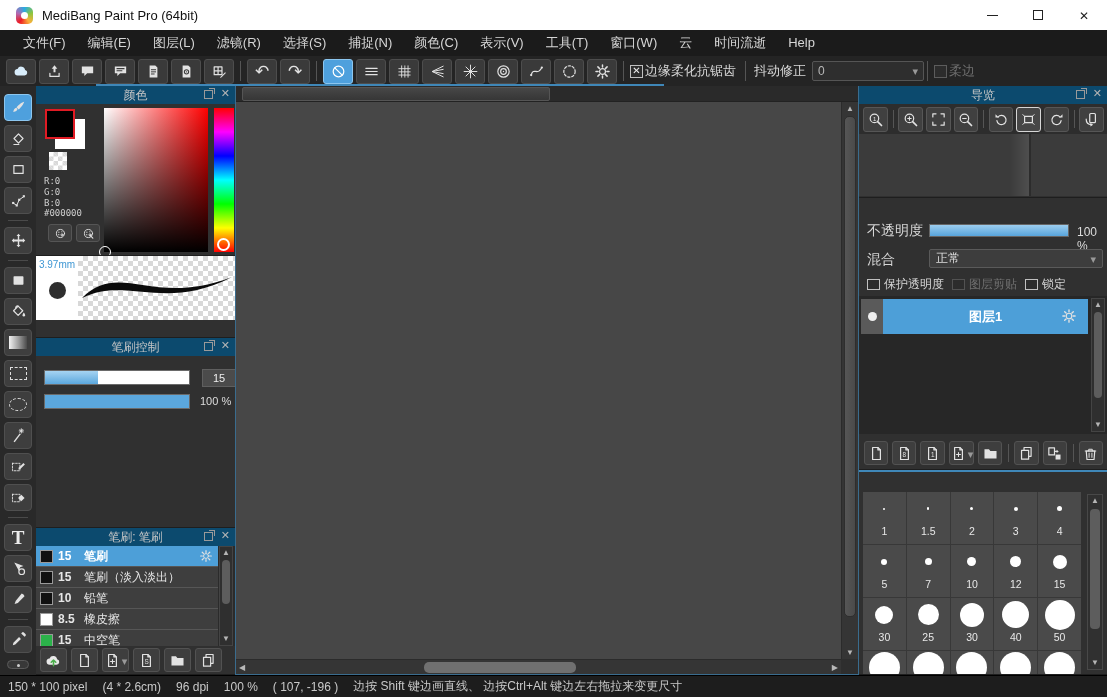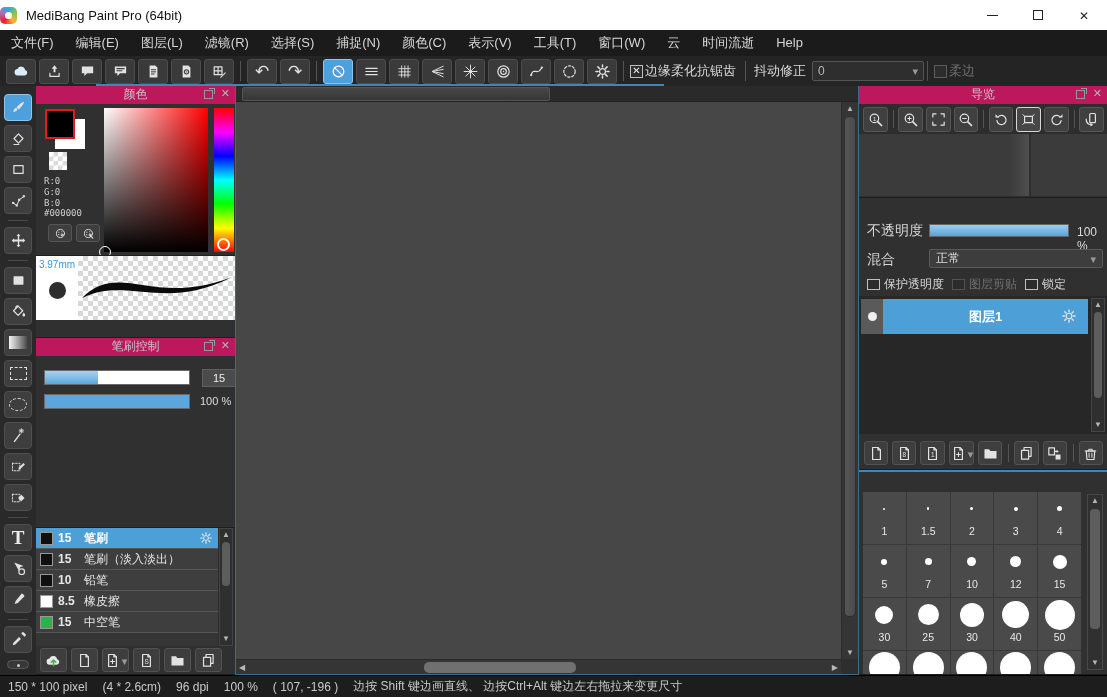--- a/index.html
+++ b/index.html
@@ -2,36 +2,36 @@
 <html><head>
 <meta charset="utf-8">
 <style>
   * { margin:0; padding:0; box-sizing:border-box; }
   body { background:#555; font-family:"Liberation Sans","DejaVu Sans",sans-serif; }
   .app { position:relative; width:1107px; height:697px; background:#2e2e2e; overflow:hidden;
          font-family:"Liberation Sans","DejaVu Sans",sans-serif; }
 
   
   .titlebar { position:absolute; top:0; left:0; width:100%; height:30px; background:#ffffff;
-              display:flex; align-items:center; padding-left:0; }
+              display:flex; align-items:center; padding-left:16px; }
   .applogo { width:17px; height:17px; border-radius:5px;
              background:conic-gradient(#29abe2,#8cc63f,#fbb03b,#ed1c24,#b06ab3,#29abe2);
              position:relative; margin-right:9px; }
   .applogo::after { content:""; position:absolute; left:5px; top:5px; width:7px; height:7px;
                     border-radius:50%; background:#fff; }
   .apptitle { font-size:13px; color:#111; }
   .wctrls { margin-left:auto; display:flex; height:30px; }
   .wbtn { width:46px; height:30px; display:flex; align-items:center; justify-content:center; color:#222; }
   .mini { width:11px; height:1px; background:#222; display:block; }
   .maxi { width:10px; height:10px; border:1px solid #222; display:block; }
   .clsx::before { content:"✕"; font-size:12px; }
 
   
   .menubar { position:absolute; top:30px; left:0; width:100%; height:26px; background:#1b1b1b;
-             display:flex; align-items:center; padding-left:0; }
+             display:flex; align-items:center; padding-left:12px; }
   .menu-item { color:#d6d6d6; font-size:13px; padding:0 11px; line-height:26px; }
 
   
   .toolbar { position:absolute; top:56px; left:0; width:100%; height:30px; background:#242424;
              display:flex; align-items:center; padding-left:6px; }
   .toolbar::after { content:""; position:absolute; left:96px; top:28px; width:568px; height:2px; background:#3f87b8; }
   .tb-btn { width:30px; height:25px; background:#3a3a3a; border:1px solid #4d4d4d; border-radius:3px;
             display:flex; align-items:center; justify-content:center; margin-right:3px; color:#e2e2e2; }
   .tb-btn.active { background:#4ea0dd; border-color:#8cc6ef; }
   .tb-sep { width:1px; height:20px; background:#555; margin:0 6px 0 3px; flex:0 0 1px; }
@@ -60,21 +60,21 @@
   .dashed-rect { width:17px; height:13px; border:1.4px dashed #e0e0e0; display:block; }
   .dashed-ell { width:18px; height:13px; border:1.4px dashed #e0e0e0; border-radius:50%; display:block; }
   .tool-pill { position:absolute; bottom:6px; left:7px; width:22px; height:9px; border:1px solid #5a5a5a;
                border-radius:5px; background:#383838; }
   .tool-pill::after { content:""; position:absolute; left:9px; top:3px; width:3px; height:3px; border-radius:50%; background:#cfcfcf; }
 
   
   .leftcol { width:200px; display:flex; flex-direction:column; background:#303030; border-right:1px solid #3a6c8e; }
   .rightcol { width:249px; display:flex; flex-direction:column; background:#303030; border-left:1px solid #3a6c8e; }
   .panel { position:relative; overflow:hidden; border-bottom:1px solid #1e1e1e; }
-  .panel-header { height:18px; background:#be185d; display:flex; align-items:flex-start; position:relative; }
+  .panel-header { height:18px; background:#0c4a6e; display:flex; align-items:center; position:relative; }
   .ph-title { width:100%; text-align:center; font-size:12px; color:#c6c6c6; }
   .ph-popout { position:absolute; right:22px; top:4px; width:9px; height:9px; border:1px solid #9a9a9a; }
   .ph-popout::after { content:""; position:absolute; right:-3px; top:-3px; width:5px; height:5px;
                       border-top:1px solid #9a9a9a; border-right:1px solid #9a9a9a; }
   .ph-close { position:absolute; right:5px; top:1px; color:#b5b5b5; font-size:11px; }
   .ph-close::before { content:"✕"; }
 
   .checker { background-color:#fff;
     background-image:linear-gradient(45deg,#d8d8d8 25%,transparent 25%,transparent 75%,#d8d8d8 75%),
                      linear-gradient(45deg,#d8d8d8 25%,transparent 25%,transparent 75%,#d8d8d8 75%);
@@ -536,20 +536,25 @@
             </div>
           <div class="ctl-valbox">15</div>
         </div>
         <div class="ctl-row" style="top:56px">
           <div class="slider full"></div>
           <div class="ctl-valtext">100 %</div>
         </div>
       </div>
 
       <div class="panel brush-panel">
+        <div class="panel-header">
+          <span class="ph-title">笔刷: 笔刷</span>
+          <span class="ph-popout"></span>
+          <span class="ph-close"></span>
+        </div>
         <div class="brush-listwrap">
           <div class="brush-rows" id="brushRows">
               <div class="brow selected">
                 <span class="sw" style="background:#101010"></span>
                 <span class="bsize">15</span>
                 <span class="bname">笔刷</span>
                 <span class="row-gear">
                   <svg width="17" height="17" viewBox="0 0 24 24" fill="none" stroke="#e2e2e2" stroke-width="1.7" stroke-linecap="round" stroke-linejoin="round">
                     <circle cx="12" cy="12" r="4.2"></circle>
                     <path d="M12 2.8v3M12 18.2v3M2.8 12h3M18.2 12h3M5.5 5.5l2.1 2.1M16.4 16.4l2.1 2.1M18.5 5.5l-2.1 2.1M7.6 16.4l-2.1 2.1" stroke-width="2.1"></path>

